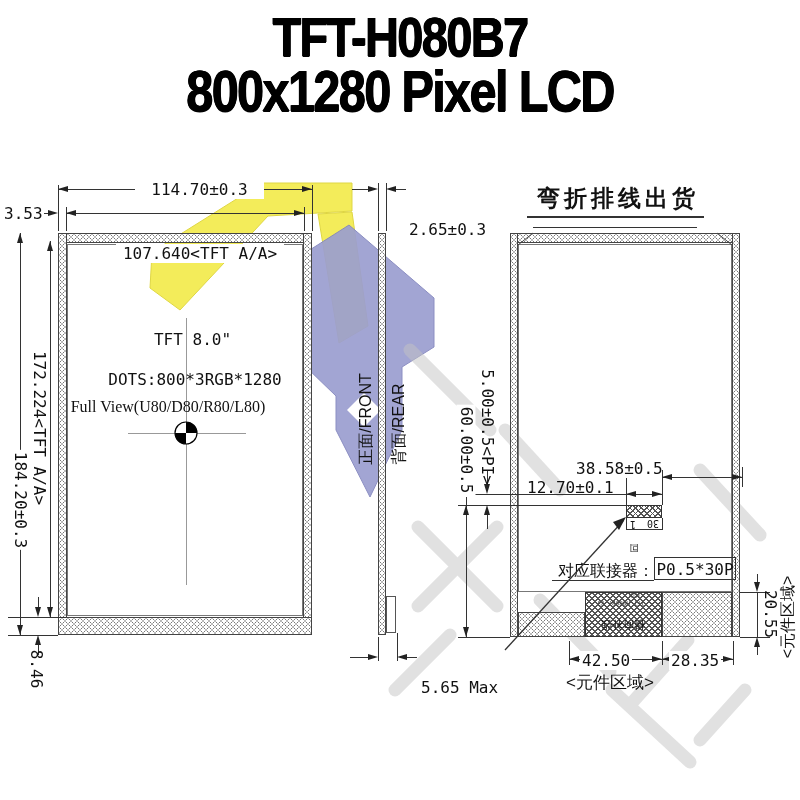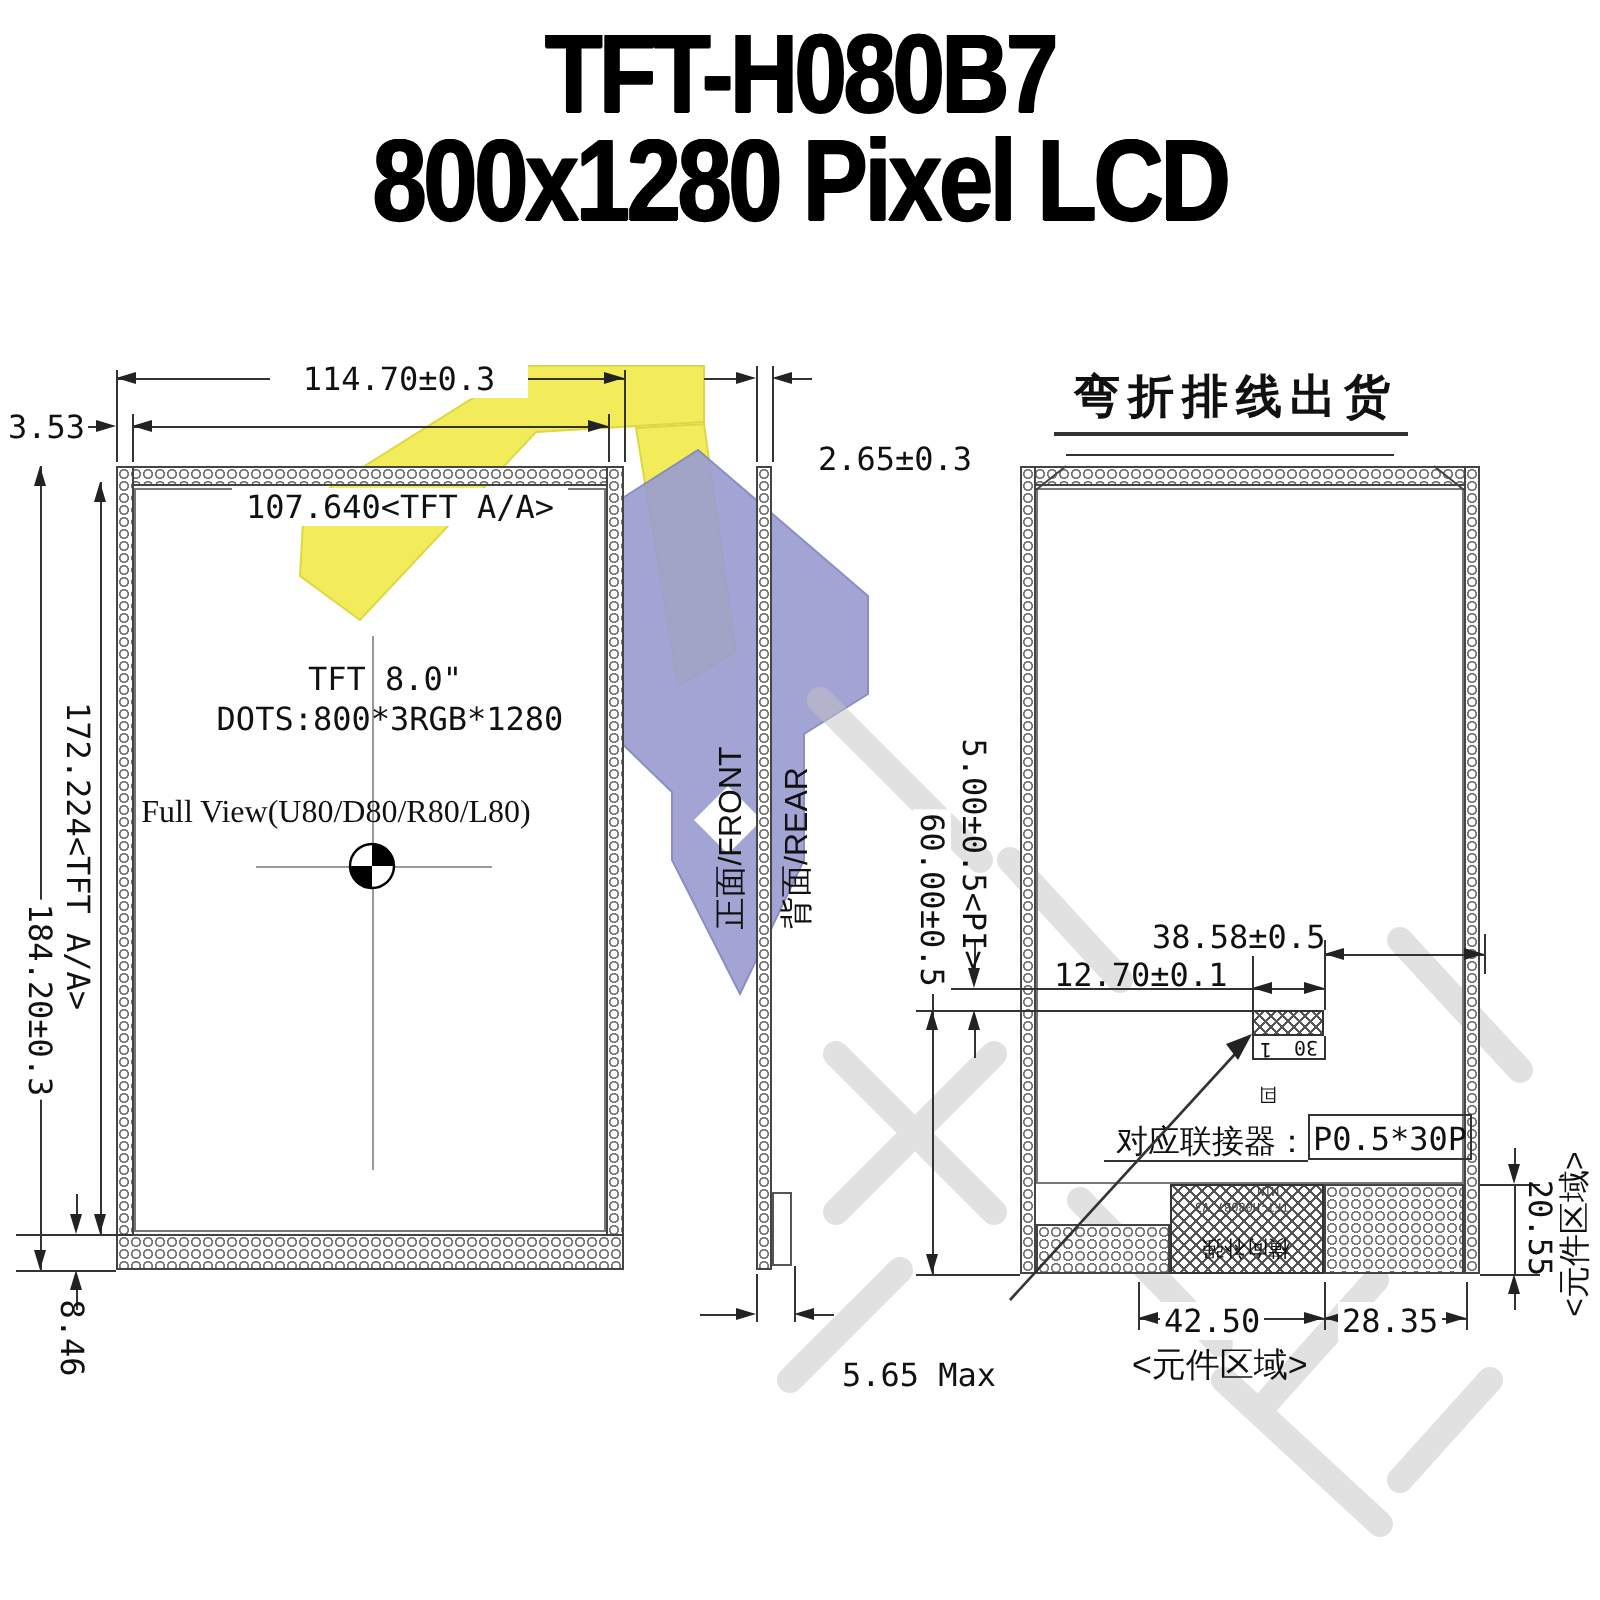--- a/index.html
+++ b/index.html
@@ -70,21 +70,21 @@
     <div class="honey" style="left:58px;top:233px;width:9px;height:402px;"></div>
     <div class="honey" style="left:303px;top:233px;width:9px;height:402px;"></div>
     <div class="honey" style="left:58px;top:617px;width:254px;height:18px;"></div>
     <div class="outline" style="left:58px;top:233px;width:254px;height:402px;"></div>
     <div class="inline2" style="left:67px;top:244px;width:236px;height:372px;"></div>
 
     <div class="vl thin" style="left:186px;top:318px;height:267px;"></div>
     <div class="hl thin" style="left:128px;top:433px;width:118px;"></div>
 
     <div class="mono mono16 ctr" style="left:95px;top:330px;width:195px;">TFT 8.0"</div>
-    <div class="mono mono16 ctr" style="left:85px;top:350px;width:220px;">DOTS:800*3RGB*1280</div>
+    <div class="mono mono16 ctr" style="left:85px;top:370px;width:220px;">DOTS:800*3RGB*1280</div>
     <div class="mono mono16 ctr" style="left:60px;top:398px;width:216px;font-family:Liberation Serif, serif;">Full View(U80/D80/R80/L80)</div>
 
     <div class="vl" style="left:58px;top:185px;height:46px;"></div>
     <div class="vl" style="left:312px;top:185px;height:46px;"></div>
     <div class="vl" style="left:66px;top:207px;height:24px;"></div>
     <div class="vl" style="left:304px;top:207px;height:24px;"></div>
     <div class="hl" style="left:58px;top:189px;width:254px;"></div>
     <div class="ar aL" style="left:58px;top:186px;"></div>
     <div class="ar aR" style="left:302px;top:186px;"></div>
     <div class="mono mono16 ctr bgw" style="left:135px;top:180px;width:125px;">114.70±0.3</div>

